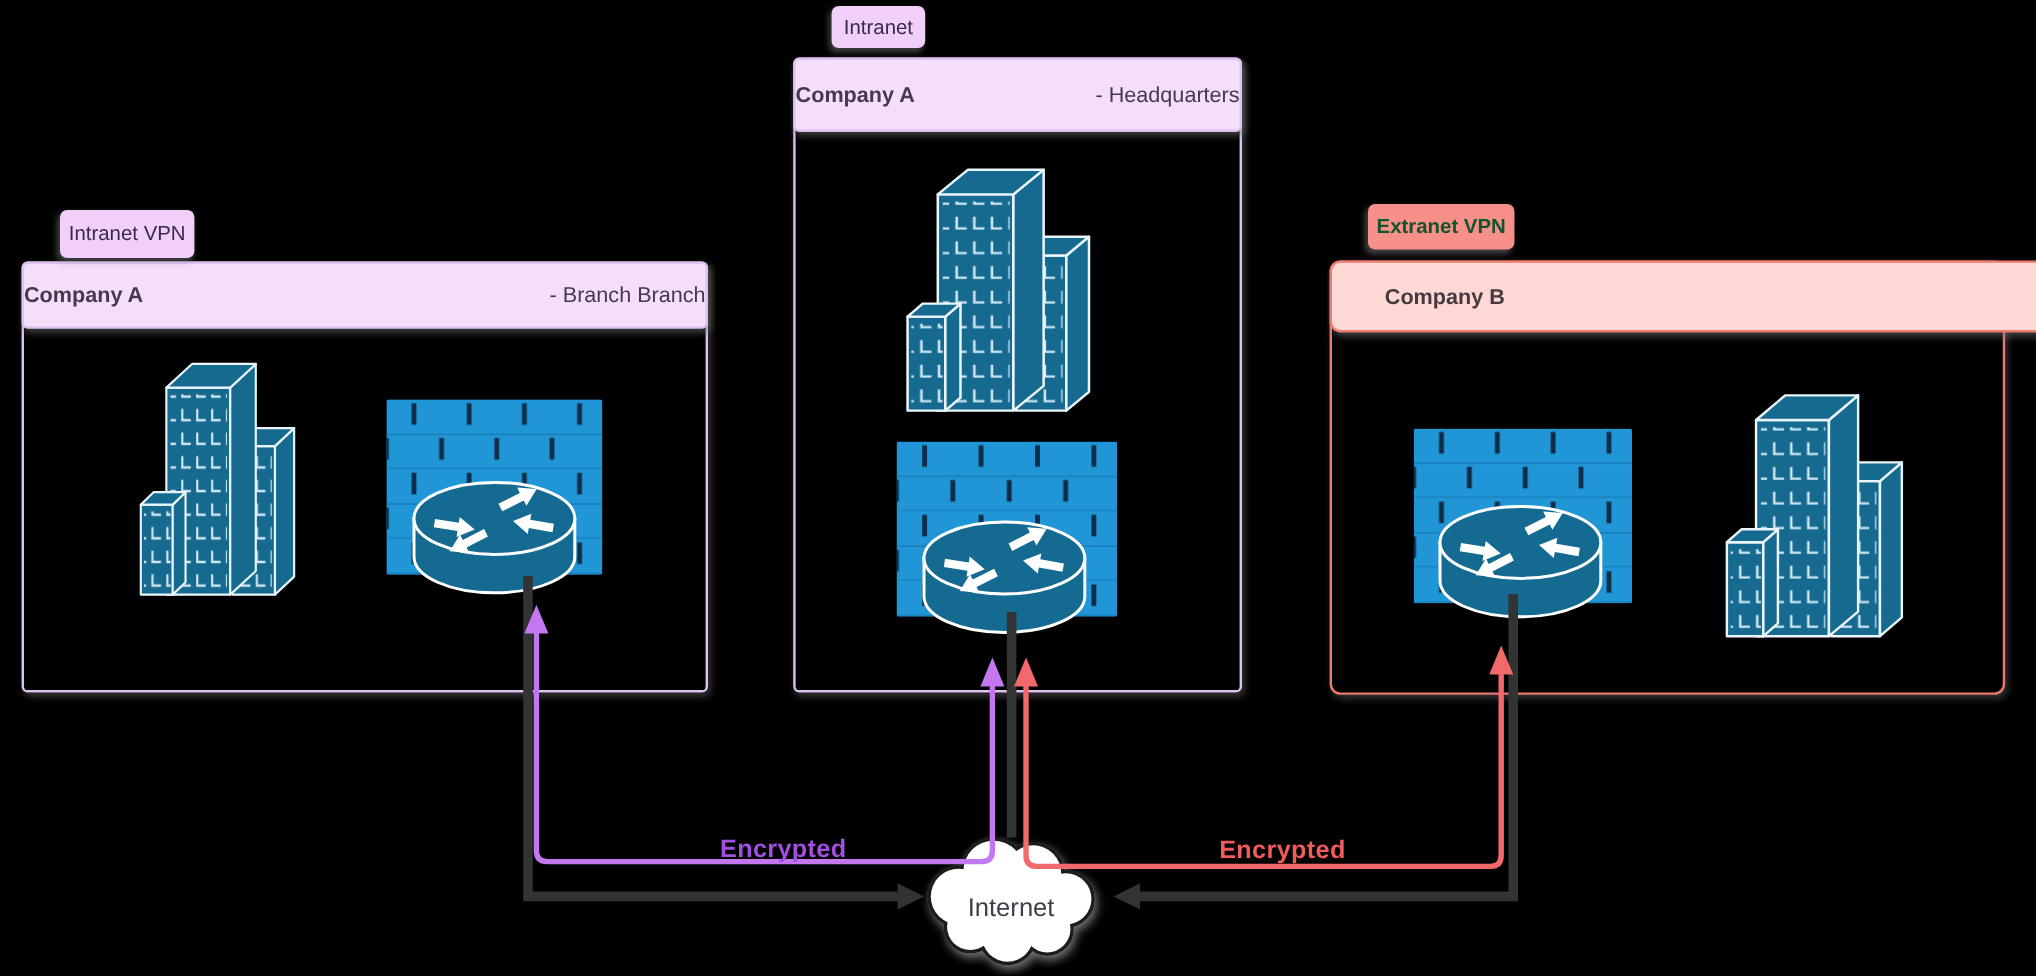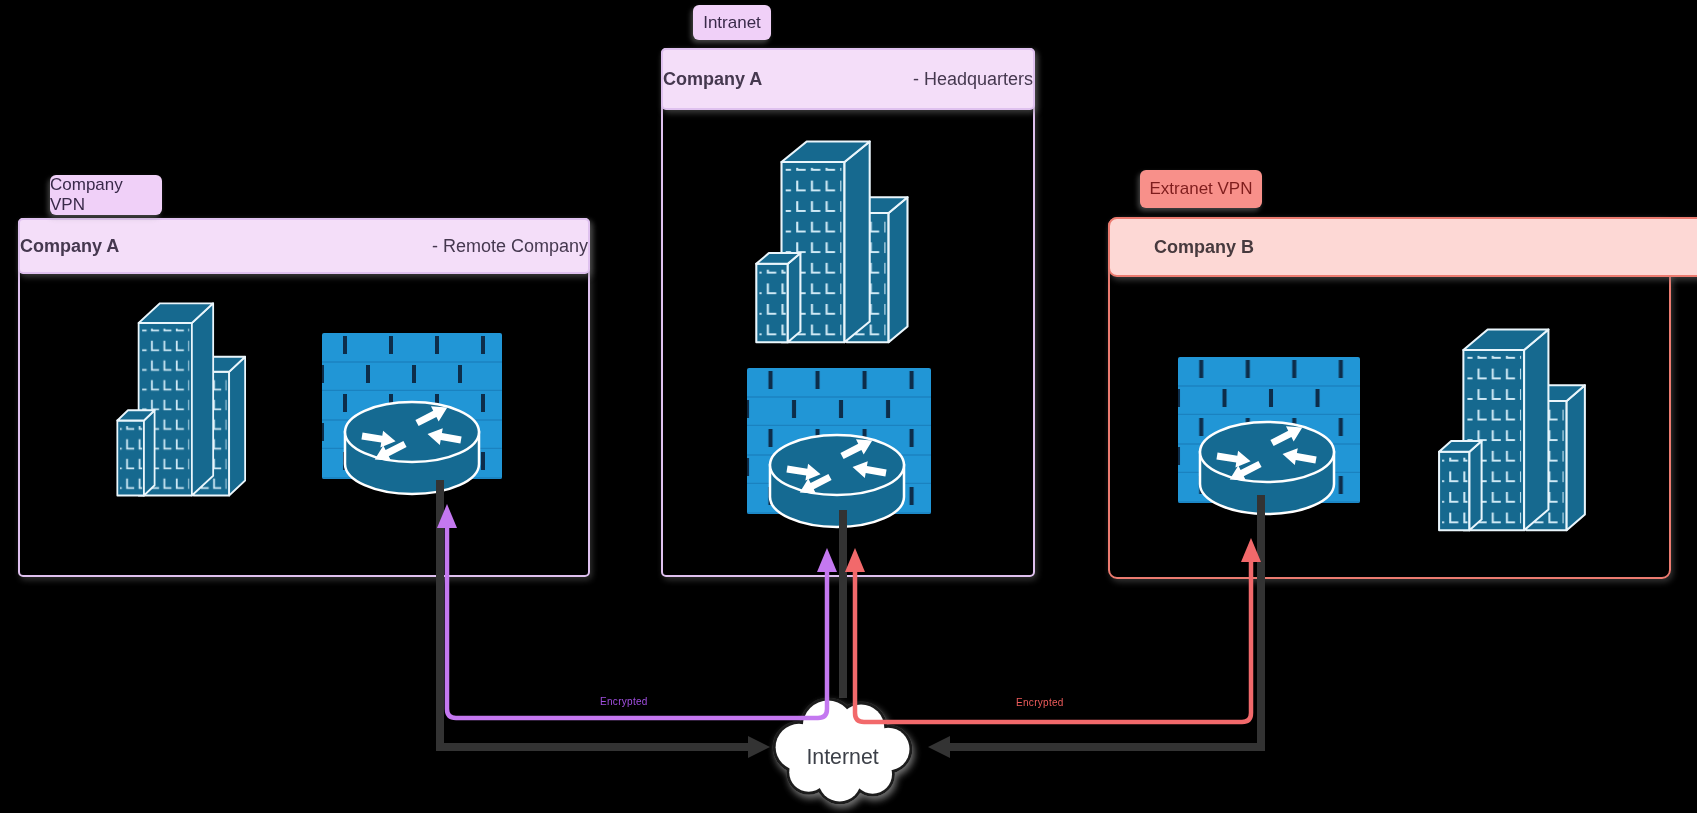--- a/index.html
+++ b/index.html
@@ -11,24 +11,24 @@
        box-shadow:2px 3px 6px rgba(110,110,110,.45);}
   .box.red{border-color:#ec7b70;border-radius:9px;}
   .titlebar{position:absolute;display:flex;align-items:center;justify-content:space-between;
     background:#f4def9;border:2px solid #dfc1ef;border-radius:5px;z-index:12;
     color:#45384f;font-size:18px;box-shadow:2px 3px 6px rgba(120,120,120,.5);}
   .titlebar.red{background:#fdd8d5;border-color:#ec7b70;border-radius:9px;color:#473a3e;padding-left:44px;}
   .titlebar b{font-weight:bold;margin-right:4px;}
   .tag{position:absolute;display:flex;align-items:center;justify-content:center;
     background:#f0d0f8;border-radius:6px;color:#3a2a4a;font-size:17px;z-index:40;
     box-shadow:-2px 3px 5px rgba(150,150,150,.45);margin-left:32px;}
-  .tag.red{background:#f8908a;color:#7f1d1d;}
+  .tag.red{background:#f8908a;color:#14532d;font-weight:bold;}
   .icon{position:absolute;z-index:20;}
   .overlay{position:absolute;left:0;top:0;z-index:30;pointer-events:none;}
-  .enc{position:absolute;z-index:35;font-size:10px;font-weight:normal;letter-spacing:.3px;}
+  .enc{position:absolute;z-index:35;font-size:21px;font-weight:bold;letter-spacing:.3px;}
   .enc.purple{color:#a14fe0;}
   .enc.red{color:#ee5c5c;}
   .cloudtext{font-family:"Liberation Sans", sans-serif;}
 </style>
 </head>
 <body>
 
 <div class="canvas">
 
   <svg width="0" height="0" style="position:absolute" aria-hidden="true">
@@ -83,21 +83,21 @@
 
       <filter id="cloudshadow" x="-30%" y="-30%" width="160%" height="160%">
         <feDropShadow dx="2" dy="4" stdDeviation="4" flood-color="#9a9a9a" flood-opacity="0.75"></feDropShadow>
       </filter>
     </defs>
   </svg>
 
   <div class="box" style="left:18px;top:218px;width:568px;height:355px;"></div>
   <div class="titlebar" style="left:18px;top:218px;width:568px;height:52px;">
     <b>Company A</b>
-    <span> - Remote Company</span>
+    <span> - Branch Branch</span>
   </div>
 
   <div class="box" style="left:661px;top:48px;width:370px;height:525px;"></div>
   <div class="titlebar" style="left:661px;top:48px;width:370px;height:58px;">
     <b>Company A</b>
     <span> - Headquarters</span>
   </div>
 
   <div class="box red" style="left:1108px;top:217px;width:559px;height:358px;"></div>
   <div class="titlebar red" style="left:1108px;top:217px;width:559px;height:56px;">
@@ -179,17 +179,17 @@
     <g>
       <path d="M855,556 L855,713 Q855,722 864,722 L1242,722 Q1251,722 1251,713 L1251,548" stroke="#f2696b" stroke-width="4.5" fill="none"></path>
       <polygon points="855,548 845,572 865,572" fill="#f2696b"></polygon>
       <polygon points="1251,538 1241,562 1261,562" fill="#f2696b"></polygon>
     </g>
   </svg>
 
   <div class="enc purple" style="left:600px;top:696px;">Encrypted</div>
   <div class="enc red" style="left:1016px;top:697px;">Encrypted</div>
 
-  <div class="tag" style="left:18px;top:175px;width:112px;height:40px;">Company VPN</div>
+  <div class="tag" style="left:18px;top:175px;width:112px;height:40px;">Intranet VPN</div>
   <div class="tag" style="left:661px;top:5px;width:78px;height:35px;">Intranet</div>
   <div class="tag red" style="left:1108px;top:170px;width:122px;height:38px;">Extranet VPN</div>
 
 </div>
 
 </body></html>

